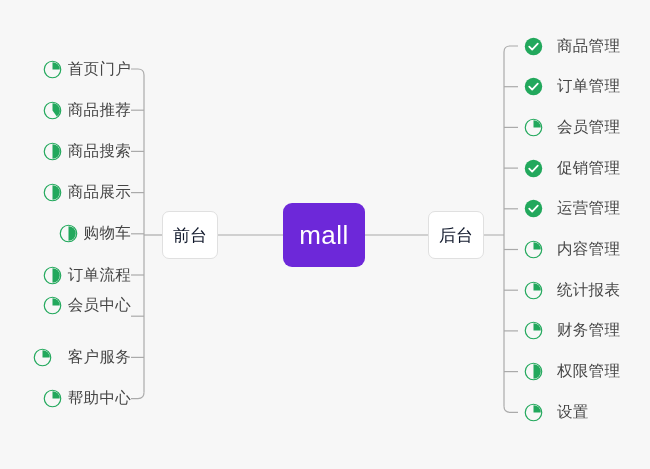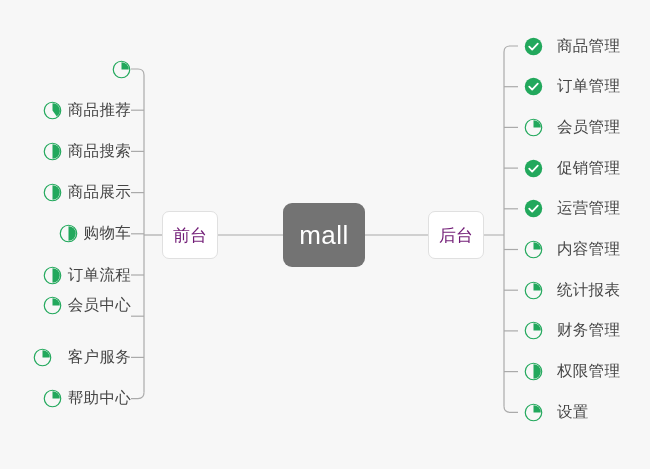--- a/index.html
+++ b/index.html
@@ -38,21 +38,21 @@
     stroke-width: 1.2;
   }
 
   
   .center-node {
     position: absolute;
     left: 283px;
     top: 203px;
     width: 82px;
     height: 64px;
-    background: #737373;
+    background: #6d28d9;
     border-radius: 9px;
     display: flex;
     align-items: center;
     justify-content: center;
     color: #ffffff;
     font-size: 26px;
     letter-spacing: 0.5px;
     z-index: 3;
   }
 
@@ -61,21 +61,21 @@
     position: absolute;
     top: 211px;
     width: 56px;
     height: 48px;
     background: #ffffff;
     border: 1px solid #e0e0e0;
     border-radius: 7px;
     display: flex;
     align-items: center;
     justify-content: center;
-    color: #701a75;
+    color: #0f172a;
     font-size: 17px;
     z-index: 3;
     box-sizing: border-box;
   }
   .branch-left  { left: 162px; }
   .branch-right { left: 428px; }
 
   
   .leaf {
     position: absolute;
@@ -161,20 +161,21 @@
   <div class="branch-node branch-right">
     <span>后台</span>
   </div>
 
   <div id="leaf-layer">
       <div class="leaf leaf-left" style="top: 55px;">
         <svg class="status-icon" viewBox="0 0 24 24">
           <circle cx="12" cy="12" r="10.4" fill="none" stroke="#22a85c" stroke-width="1.5"></circle>
           <path d="M12,12 L12,2.8000000000000007 A 9.2,9.2 0 0,1 21.20,12.00 Z" fill="#22a85c"></path>
         </svg>
+        <span class="leaf-label">首页门户</span>
       </div>
       <div class="leaf leaf-left" style="top: 96.2px;">
         <svg class="status-icon" viewBox="0 0 24 24">
           <circle cx="12" cy="12" r="10.4" fill="none" stroke="#22a85c" stroke-width="1.5"></circle>
           <path d="M12,12 L12,2.8000000000000007 A 9.2,9.2 0 0,1 17.41,19.44 Z" fill="#22a85c"></path>
         </svg>
         <span class="leaf-label">商品推荐</span>
       </div>
       <div class="leaf leaf-left" style="top: 137.4px;">
         <svg class="status-icon" viewBox="0 0 24 24">

